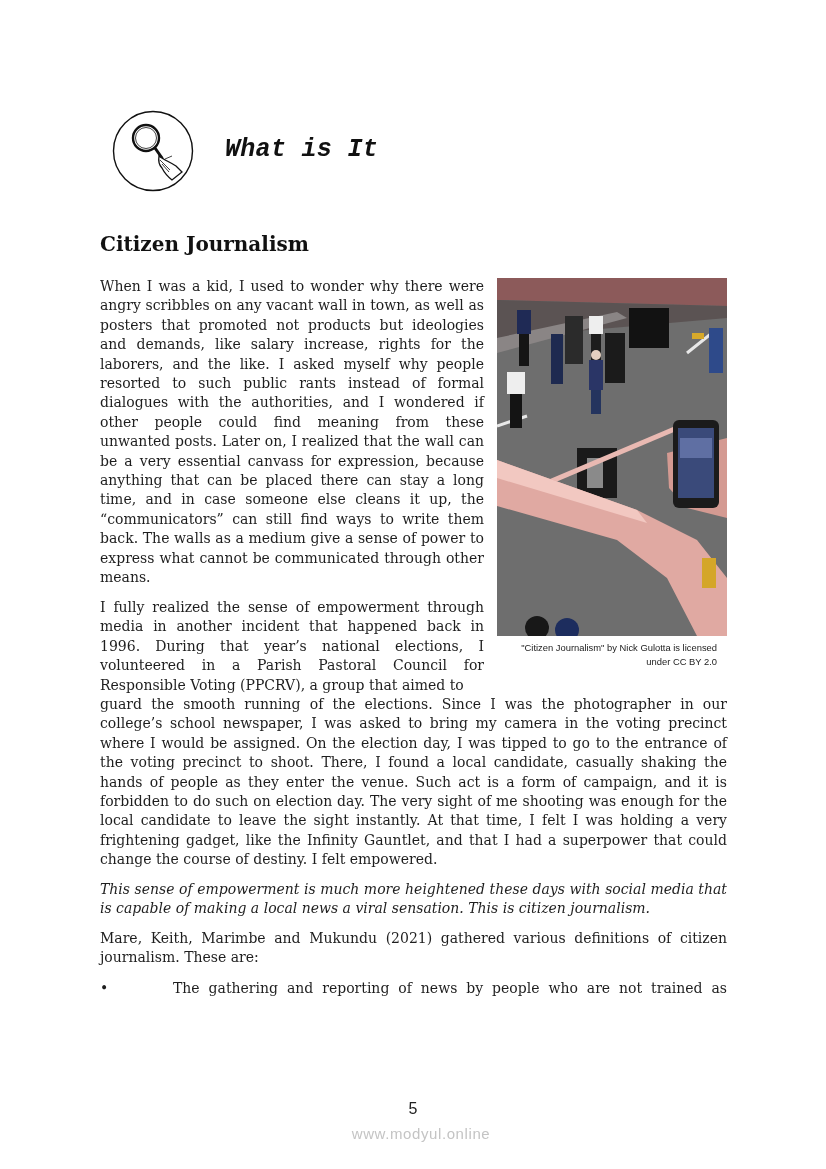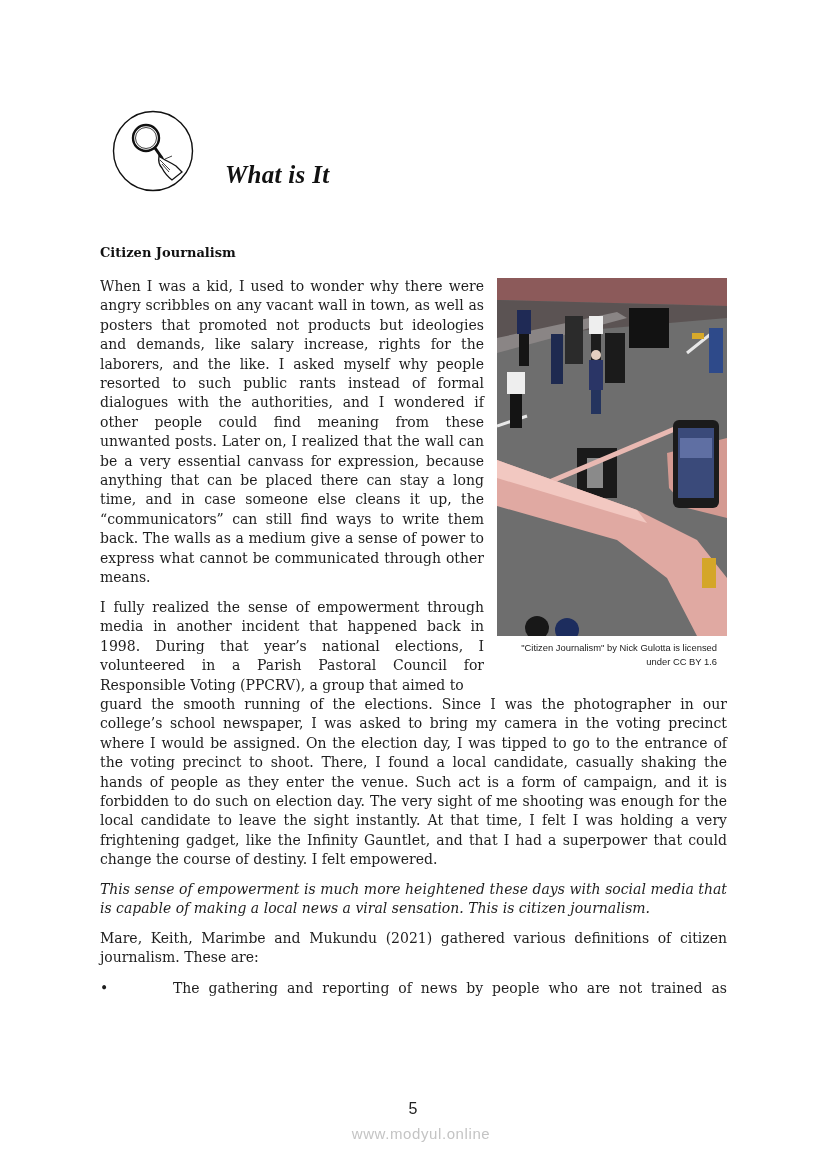--- a/index.html
+++ b/index.html
@@ -4,26 +4,26 @@
   <style>
     * { box-sizing: border-box; margin: 0; padding: 0; }
     html, body { width: 826px; height: 1169px; background: #ffffff; overflow: hidden; }
     body { position: relative; font-family: "DejaVu Serif", serif; color: #1a1a1a; }
 
     .header-icon {
       position: absolute; left: 112px; top: 110px; width: 82px; height: 82px;
     }
     .section-heading {
       position: absolute; left: 225px; top: 135px;
-      font-family: Liberation Serif, serif; font-weight: bold; font-style: italic;
-      font-size: 25px; color: #111; letter-spacing: 0.3px; margin-top: 26px;
+      font-family: Liberation Mono, monospace; font-weight: bold; font-style: italic;
+      font-size: 25px; color: #111; letter-spacing: 0.3px;
     }
     .subheading {
-      position: absolute; left: 100px; top: 245px;
-      font-family: "DejaVu Serif", serif; font-weight: bold; font-size: 13px; color: #111;
+      position: absolute; left: 100px; top: 232px;
+      font-family: "DejaVu Serif", serif; font-weight: bold; font-size: 20px; color: #111;
     }
 
     .text {
       font-family: "DejaVu Serif", serif; font-size: 14px; line-height: 19.4px;
       text-align: justify; color: #1e1e1e;
     }
     .para-narrow { position: absolute; left: 100px; width: 384px; }
     .para-wide { position: absolute; left: 100px; width: 627px; }
 
     #p1 { top: 277px; }
@@ -72,21 +72,21 @@
     <path d="M53 49 L60 46" stroke="#111" stroke-width="0.8"></path>
   </svg>
 </div>
 
 <div class="section-heading">What is It</div>
 
 <div class="subheading">Citizen Journalism</div>
 
 <p id="p1" class="text para-narrow">When I was a kid, I used to wonder why there were angry scribbles on any vacant wall in town, as well as posters that promoted not products but ideologies and demands, like salary increase, rights for the laborers, and the like. I asked myself why people resorted to such public rants instead of formal dialogues with the authorities, and I wondered if other people could find meaning from these unwanted posts. Later on, I realized that the wall can be a very essential canvass for expression, because anything that can be placed there can stay a long time, and in case someone else cleans it up, the “communicators” can still find ways to write them back. The walls as a medium give a sense of power to express what cannot be communicated through other means.</p>
 
-<p id="p2" class="text para-narrow">I fully realized the sense of empowerment through media in another incident that happened back in 1998. During that year’s national elections, I volunteered in a Parish Pastoral Council for Responsible Voting (PPCRV), a group that aimed to</p>
+<p id="p2" class="text para-narrow">I fully realized the sense of empowerment through media in another incident that happened back in 1996. During that year’s national elections, I volunteered in a Parish Pastoral Council for Responsible Voting (PPCRV), a group that aimed to</p>
 
 <p id="p2b" class="text para-wide">guard the smooth running of the elections. Since I was the photographer in our college’s school newspaper, I was asked to bring my camera in the voting precinct where I would be assigned. On the election day, I was tipped to go to the entrance of the voting precinct to shoot. There, I found a local candidate, casually shaking the hands of people as they enter the venue. Such act is a form of campaign, and it is forbidden to do such on election day. The very sight of me shooting was enough for the local candidate to leave the sight instantly. At that time, I felt I was holding a very frightening gadget, like the Infinity Gauntlet, and that I had a superpower that could change the course of destiny. I felt empowered.</p>
 
 <p id="p3" class="text para-wide">This sense of empowerment is much more heightened these days with social media that is capable of making a local news a viral sensation. This is citizen journalism.</p>
 
 <p id="p4" class="text para-wide">Mare, Keith, Marimbe and Mukundu (2021) gathered various definitions of citizen journalism. These are:</p>
 
 <div id="bullet1" class="text para-wide">
   <div class="bullet-line">
     <span class="bullet-mark">•</span>
@@ -172,17 +172,17 @@
 
     <rect x="205" y="280" width="14" height="30" fill="#d4a629"></rect>
 
     <circle cx="40" cy="350" r="12" fill="#181818"></circle>
     <circle cx="70" cy="352" r="12" fill="#1d2d5e"></circle>
   </svg>
 </div>
 
 <div class="caption">
   <div>"Citizen Journalism" by Nick Gulotta is licensed</div>
-  <div>under CC BY 1.6</div>
+  <div>under CC BY 2.0</div>
 </div>
 
 <div class="page-number">5</div>
 <div class="watermark">www.modyul.online</div>
 
 </body></html>

